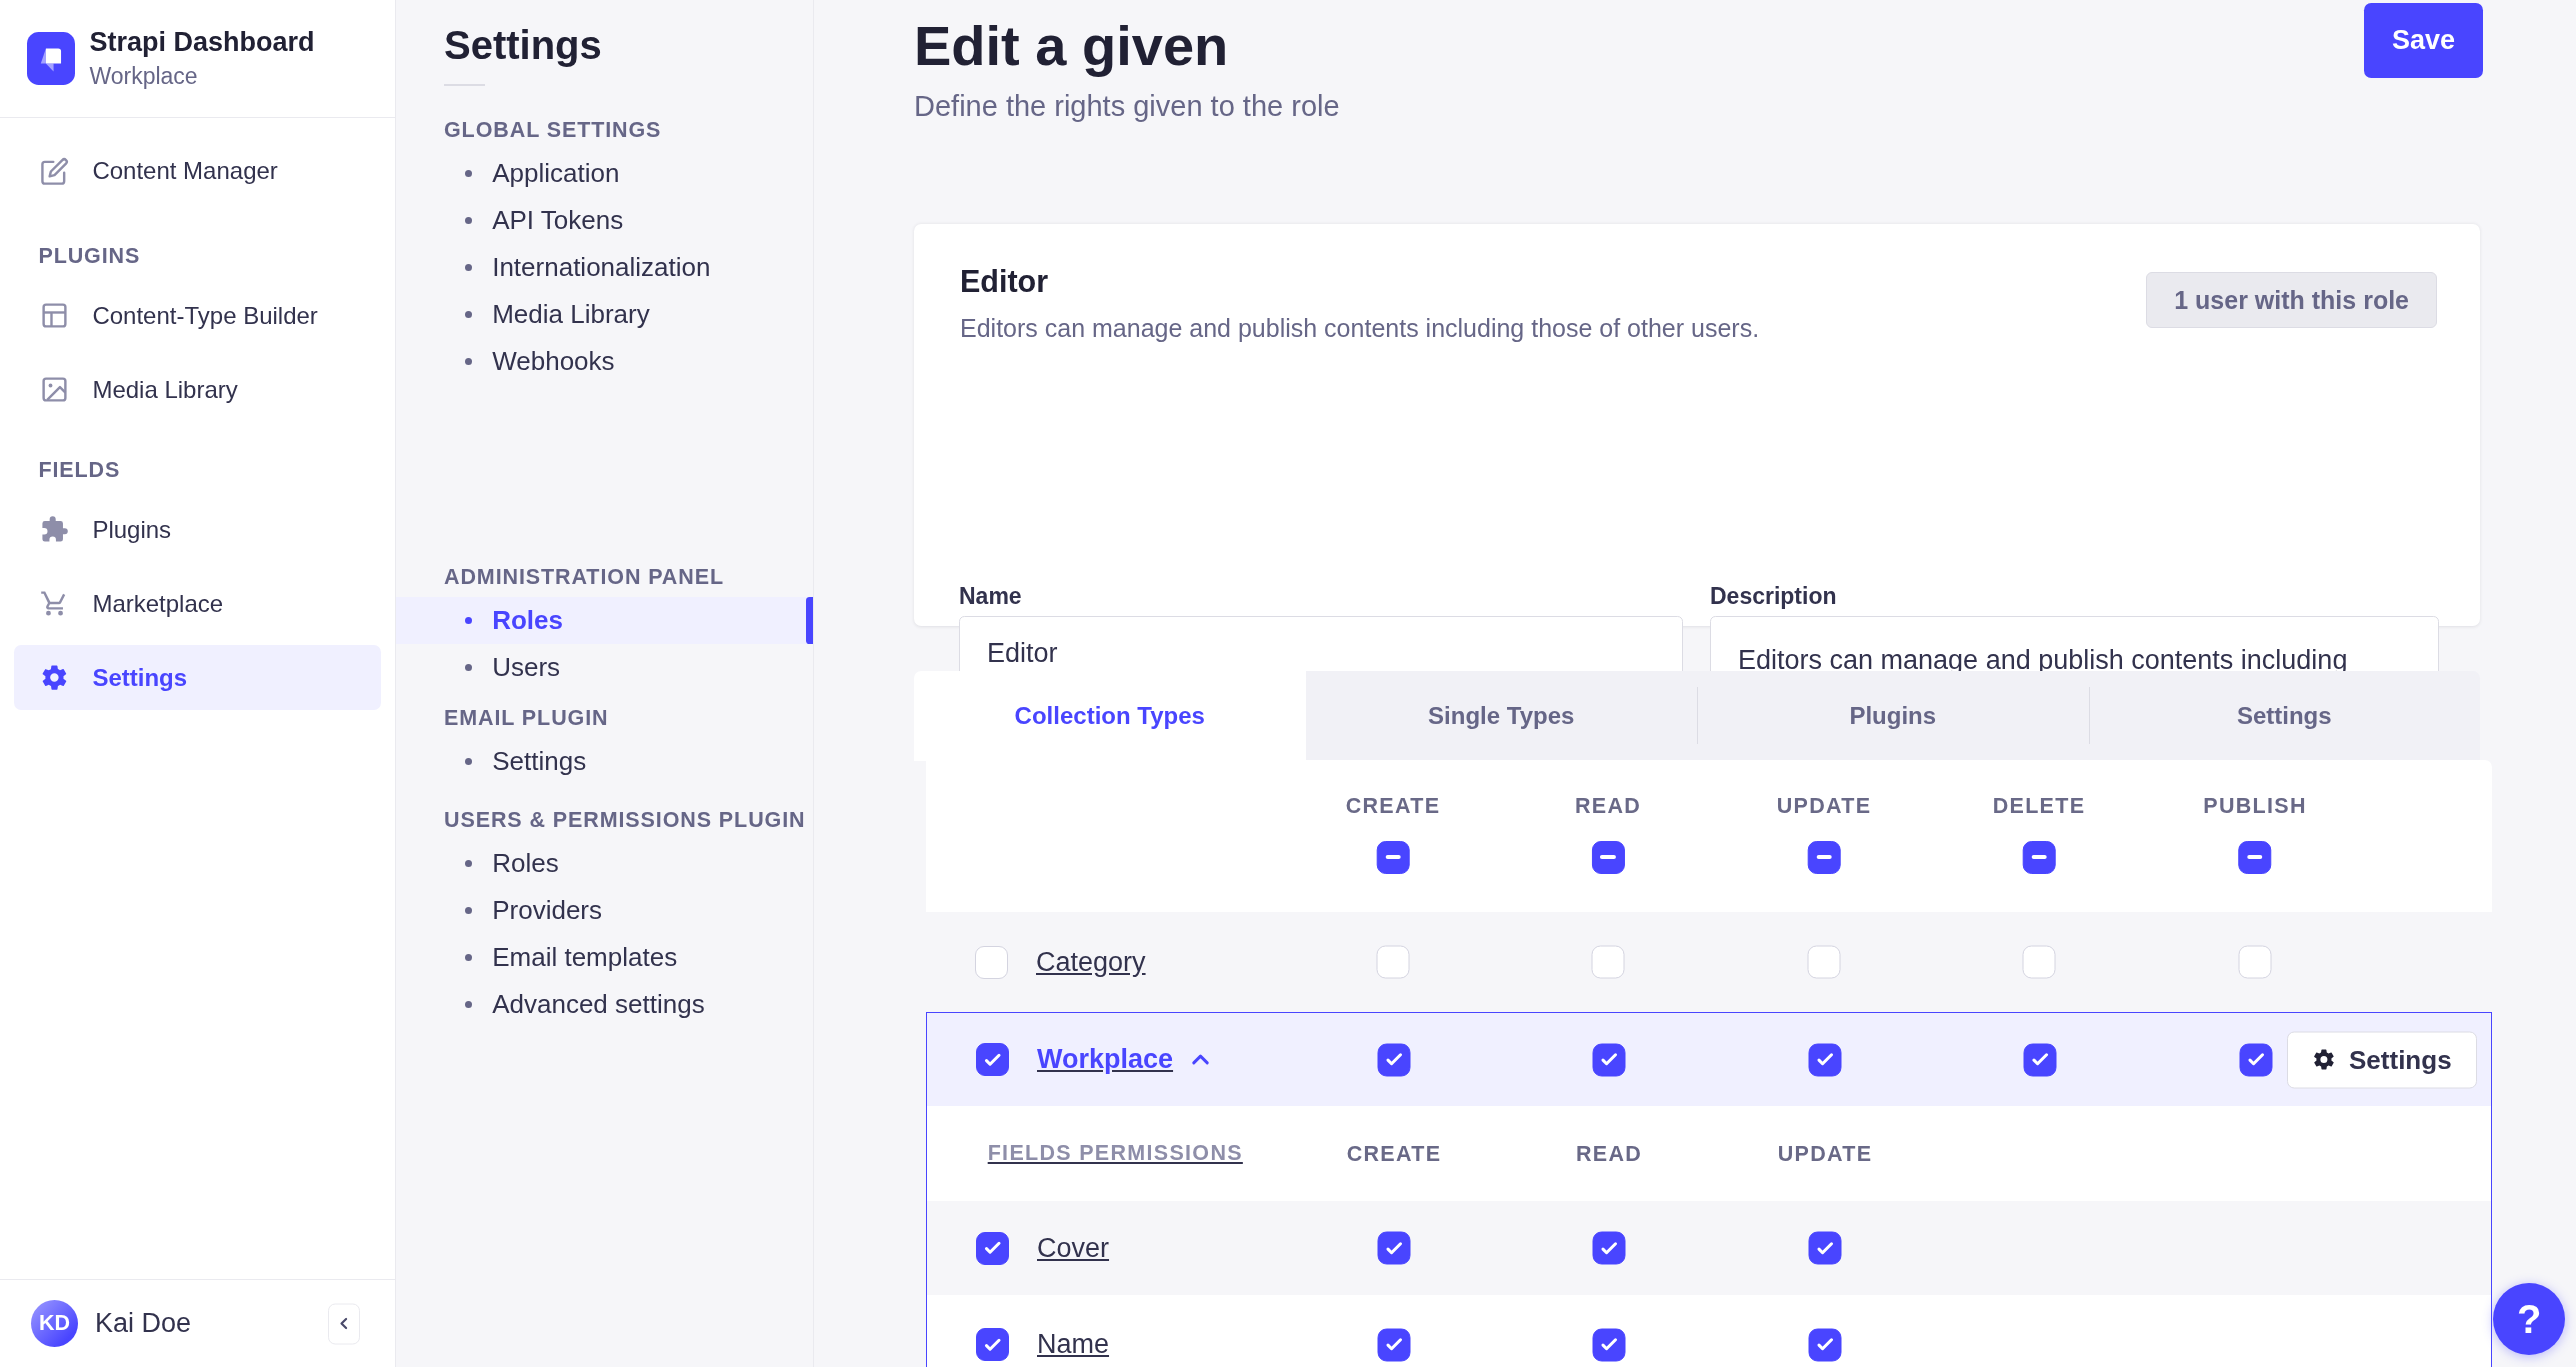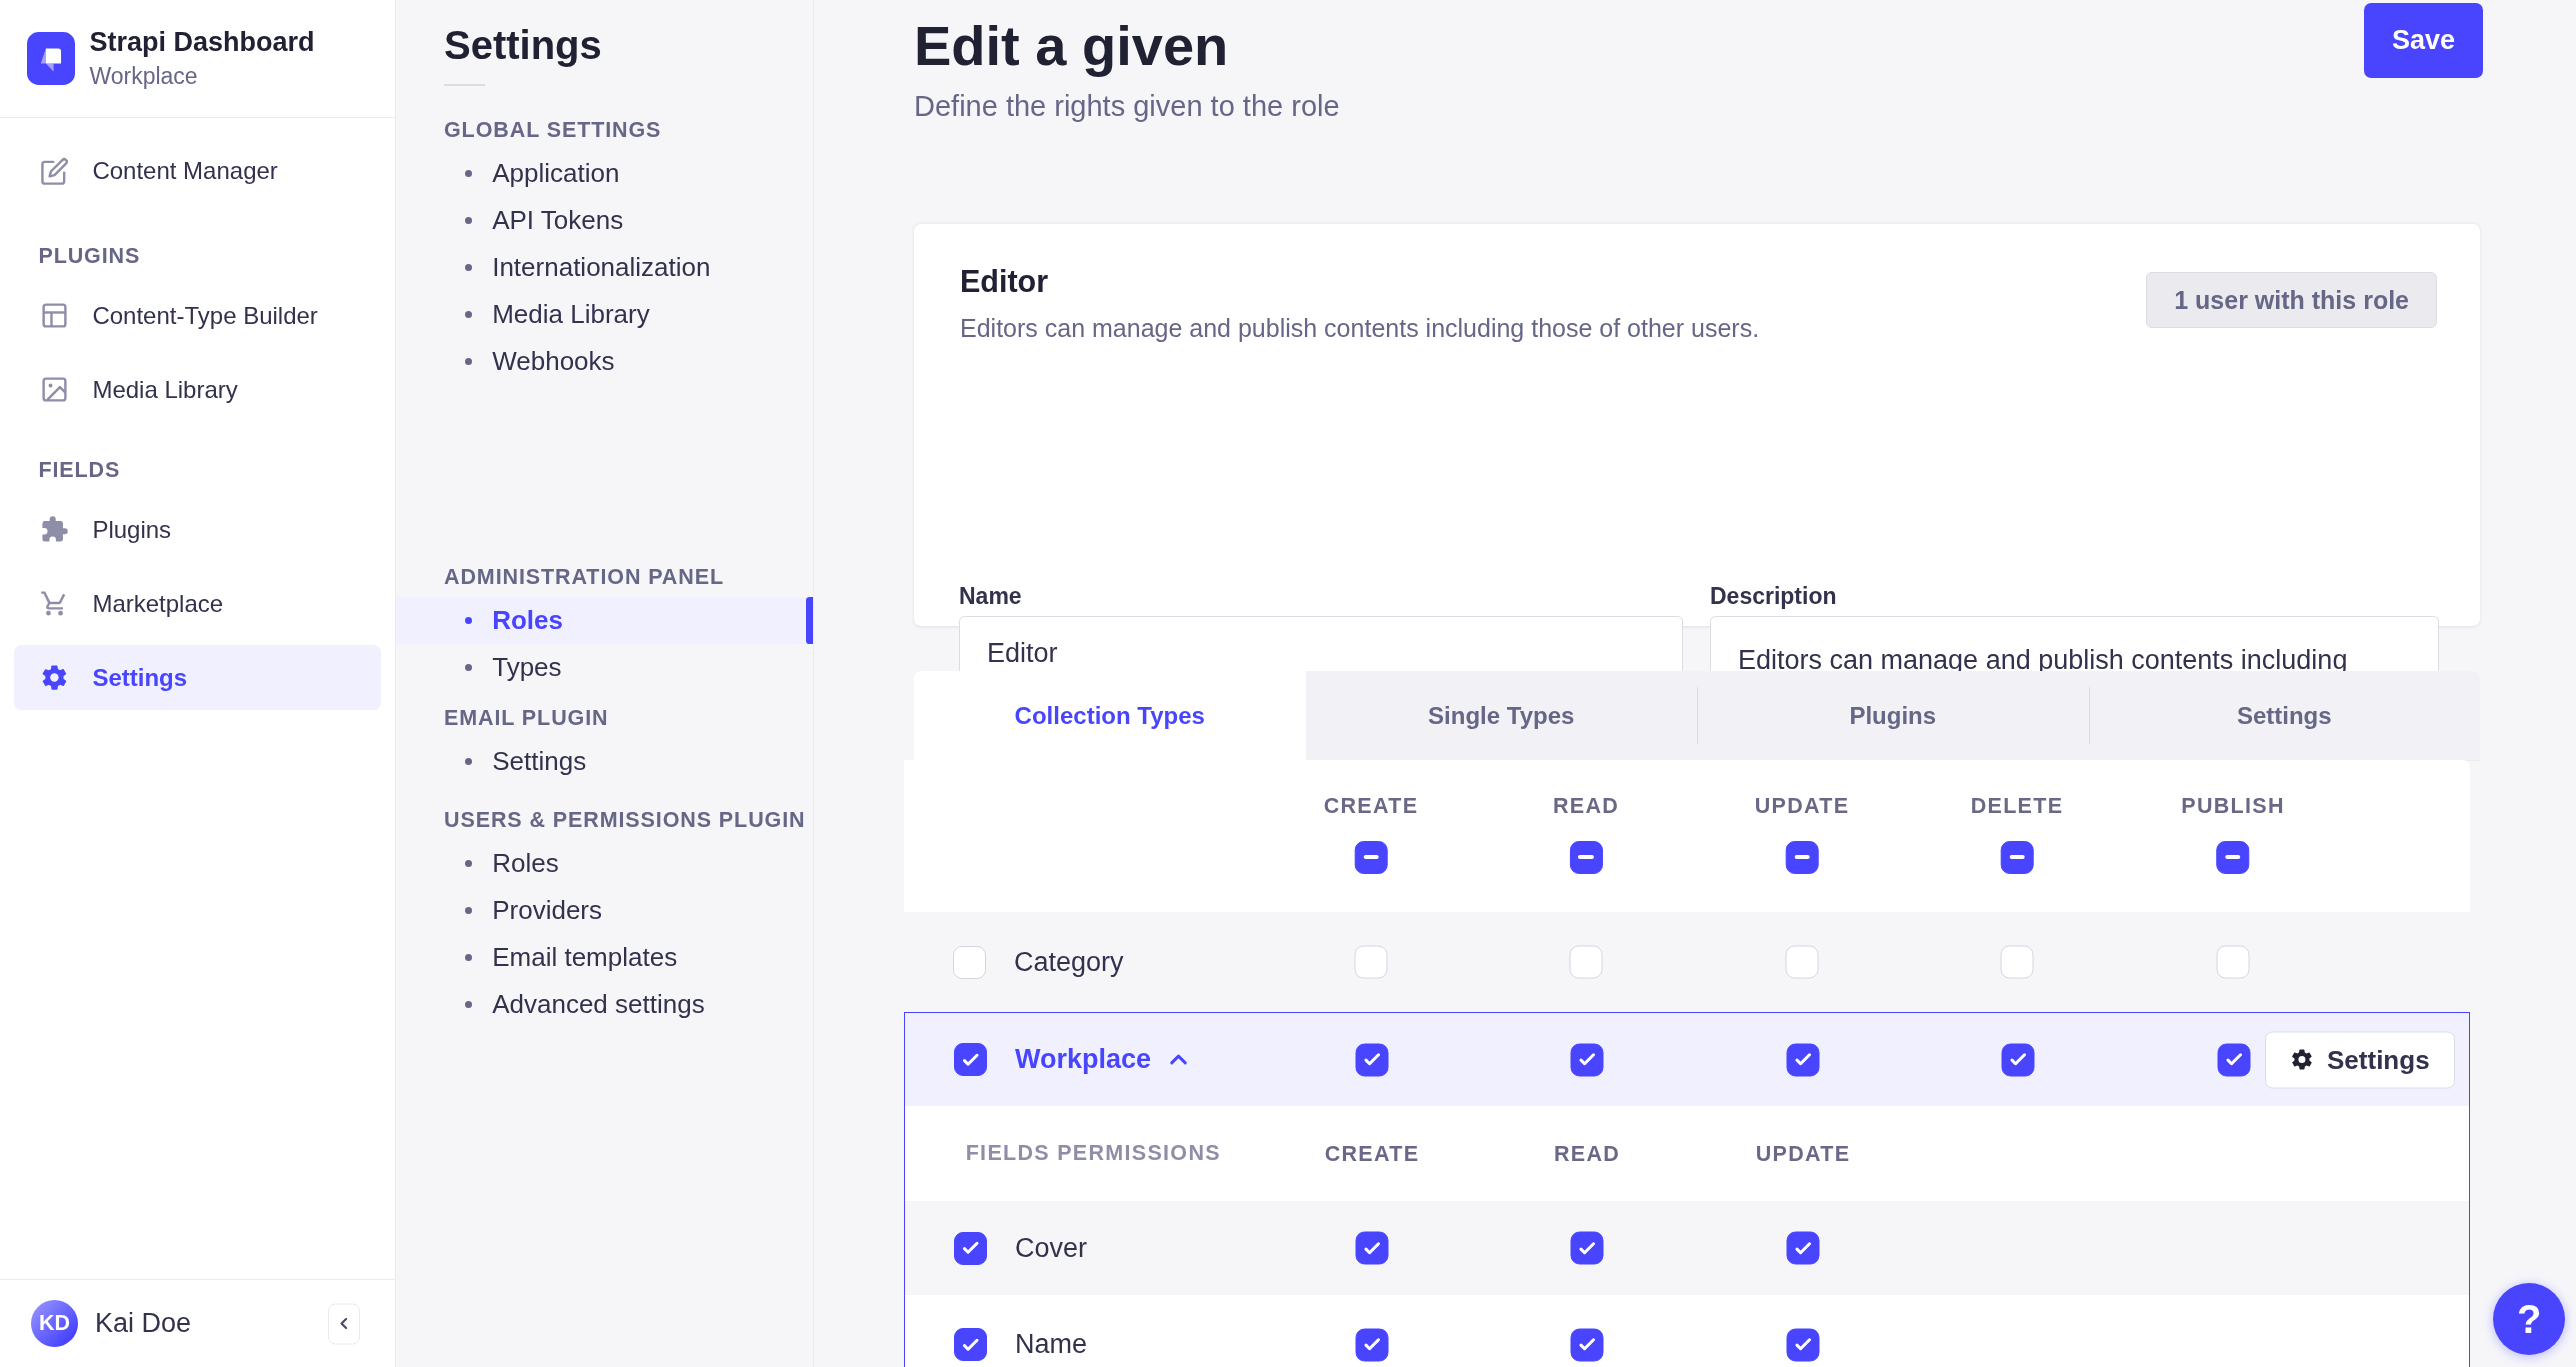--- a/index.html
+++ b/index.html
@@ -69,21 +69,21 @@
   .desc-area { position:absolute; left:796px; top:392px; width:729px; height:192px; border:0.9px solid #dcdce4; border-radius:5.4px; background:#fff; font-size:27px; color:#32324d; padding:23px 27px; line-height:1.55; font-family:inherit; resize:none; outline:none; }
 
   
   .tabs { position:absolute; left:101px; top:671px; width:1566px; height:90px; display:flex; }
   .tab { flex:1; display:flex; align-items:center; justify-content:center; font-size:24px; font-weight:600; color:#666687; cursor:pointer; position:relative; }
   .tab.active { background:#fff; border-radius:7.2px 7.2px 0 0; color:#4945ff; font-weight:700; }
   .tabs .inactive-wrap { flex:3; display:flex; background:#f1f1f6; border-radius:0 7.2px 0 0; border-bottom:0.9px solid #eaeaef; }
   .inactive-wrap .tab + .tab::before { content:""; position:absolute; left:0; top:18%; height:64%; width:0.9px; background:#dcdce4; }
 
   
-  .perm-card { position:absolute; left:91px; top:760px; width:1566px; bottom:0; background:#fff; border-radius:0 7.2px 0 0; overflow:hidden; }
+  .perm-card { position:absolute; left:113px; top:760px; width:1566px; bottom:0; background:#fff; border-radius:0 7.2px 0 0; overflow:hidden;text-decoration:underline; }
   .colpos { position:absolute; transform:translateX(-50%); }
   .c1 { left:467px; } .c2 { left:682px; } .c3 { left:898px; } .c4 { left:1113px; } .c5 { left:1329px; }
   .col-label { font-size:21.5px; font-weight:700; letter-spacing:1.3px; color:#696987; }
   .perm-head { position:relative; height:152px; }
   .perm-head .colpos { top:34px; display:flex; flex-direction:column; align-items:center; gap:21.5px; }
   .cb { width:33px; height:33px; border-radius:9px; background:#fff; border:1.8px solid #d4d4e0; display:flex; align-items:center; justify-content:center; cursor:pointer; flex:none; }
   .cb.on, .cb.ind { background:#4945ff; border-color:#4945ff; }
   .cb svg { width:21.5px; height:21.5px; }
   .cb.ind::after { content:""; width:15.3px; height:4.5px; border-radius:2.2px; background:#fff; }
   .prow { position:relative; display:flex; align-items:center; padding-left:49px; }
@@ -222,21 +222,21 @@
     </div>
 
   <div class="sn-header admin">ADMINISTRATION PANEL</div>
   <div class="sn-item active">
       <span class="sn-bullet"></span>
       <span>Roles</span>
       <span class="sn-bar"></span>
     </div>
   <div class="sn-item">
       <span class="sn-bullet"></span>
-      <span>Types</span>
+      <span>Users</span>
     </div>
 
   <div class="sn-header email">EMAIL PLUGIN</div>
   <div class="sn-item">
       <span class="sn-bullet"></span>
       <span>Settings</span>
     </div>
 
   <div class="sn-header uperm">USERS &amp; PERMISSIONS PLUGIN</div>
   <div class="sn-item">

